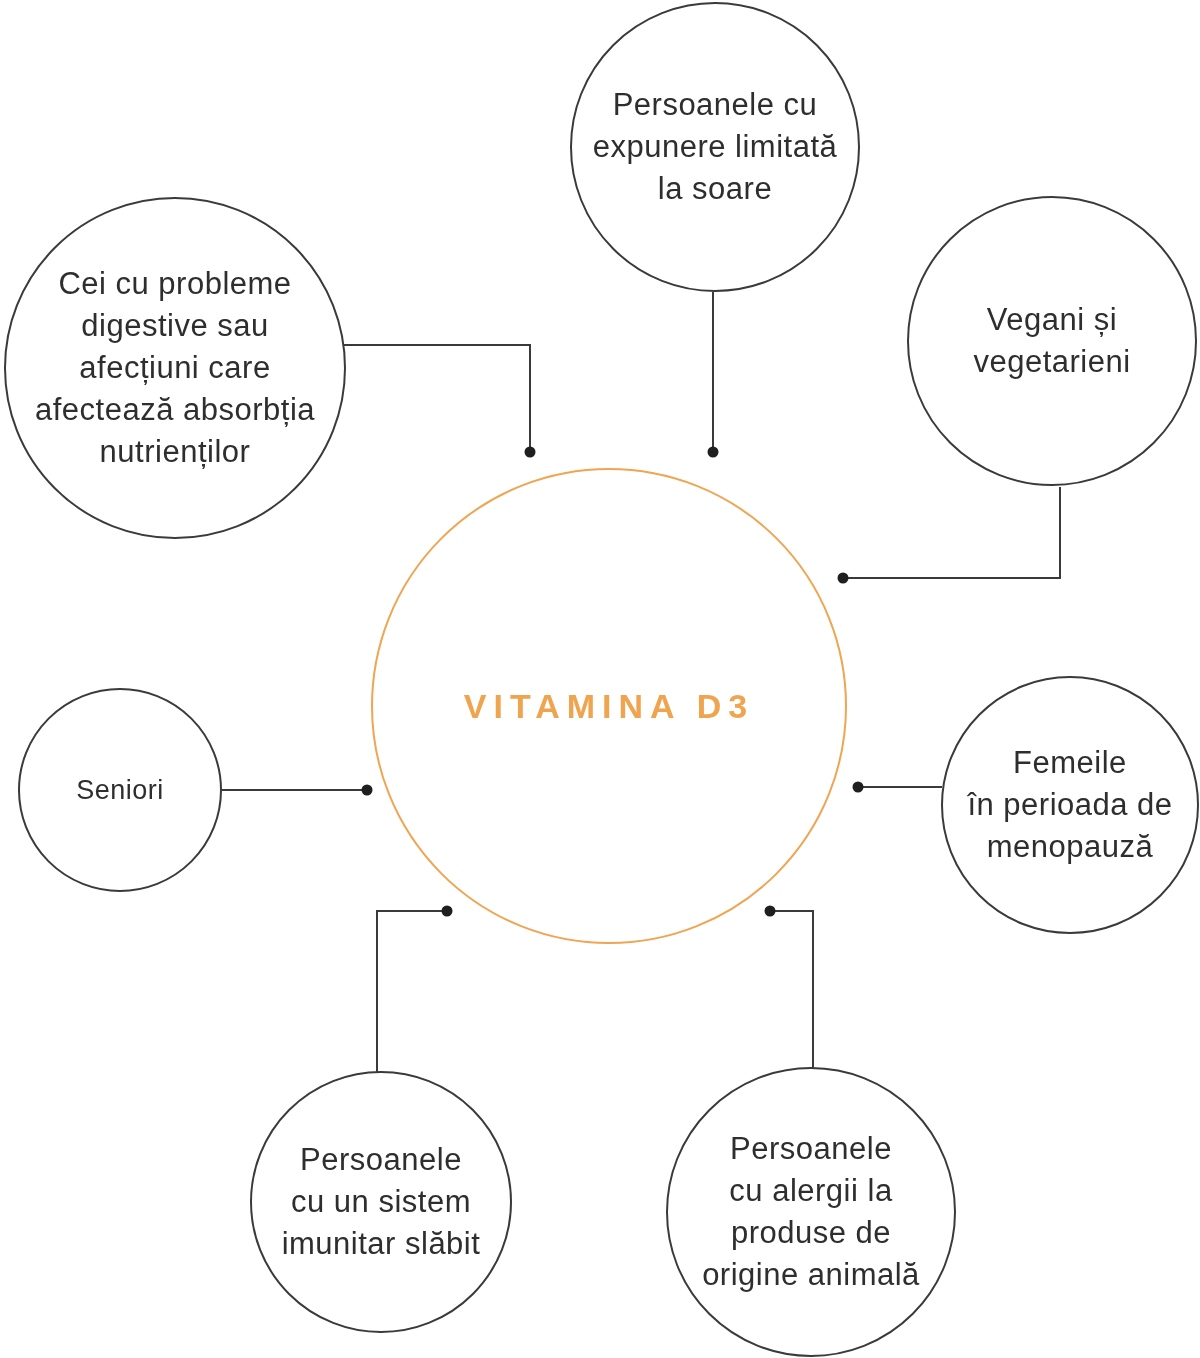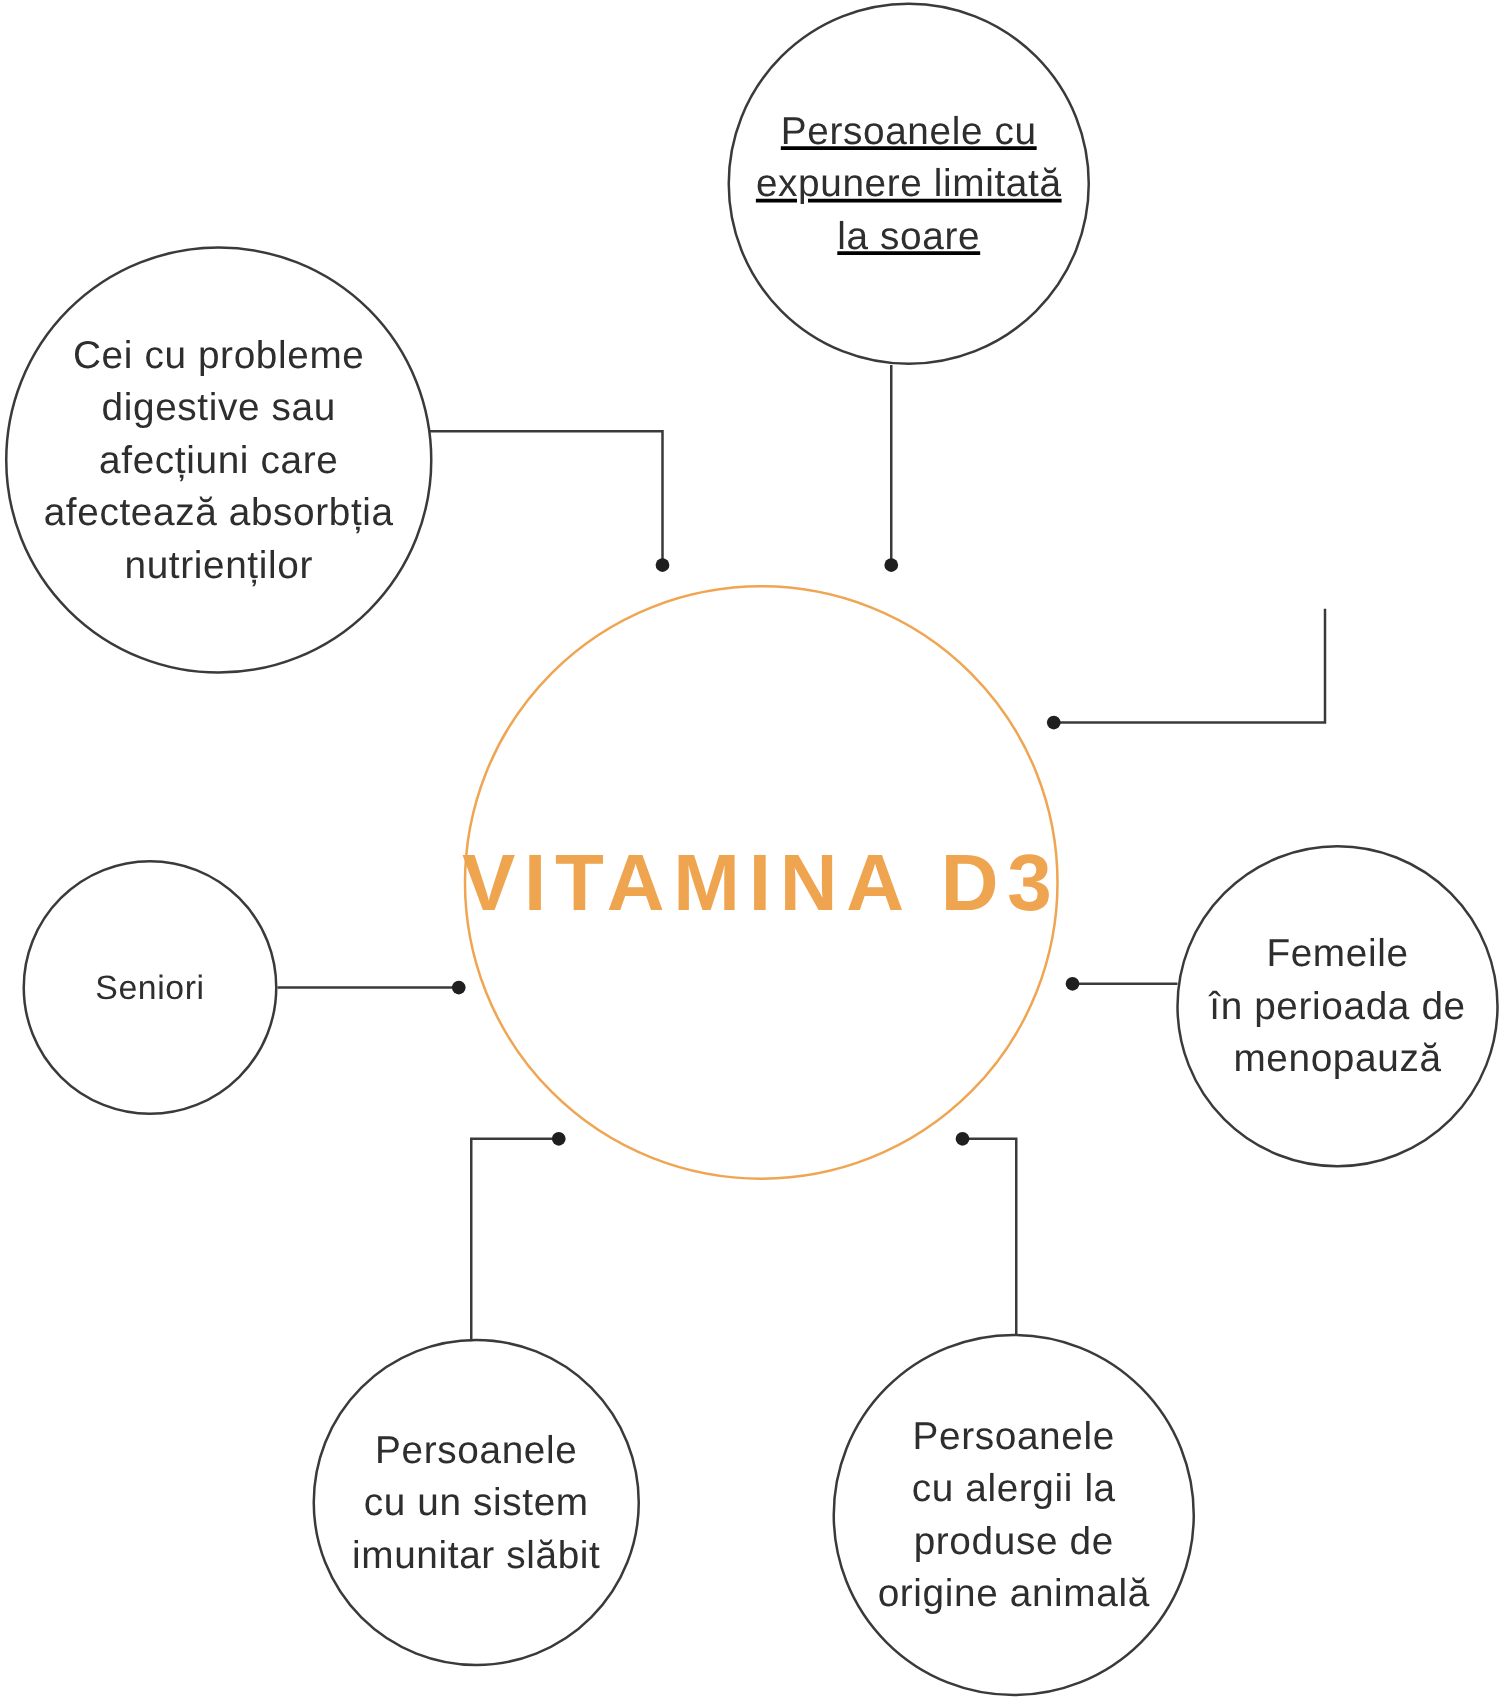--- a/index.html
+++ b/index.html
@@ -43,21 +43,21 @@
     padding: 0 8px;
   }
   .node.seniors .node-label {
     font-size: 27px;
   }
   .node.center-node {
     border: 2px solid #efa552;
   }
   .center-title {
     color: #efa44f;
-    font-size: 64px;
+    font-size: 34px;
     font-weight: 700;
     letter-spacing: 7px;
     white-space: nowrap;
   }
 </style>
 </head>
 <body>
 
 <div class="canvas">
 
@@ -82,34 +82,38 @@
     <circle cx="447" cy="911" r="5.5" fill="#1f1f1f"></circle>
 
     <polyline points="813,1068 813,911 770,911" fill="none" stroke="#3a3a3a" stroke-width="2"></polyline>
     <circle cx="770" cy="911" r="5.5" fill="#1f1f1f"></circle>
   </svg>
 
   <div class="node center-node" style="left:371px; top:468px; width:476px; height:476px;">
     <span class="center-title">VITAMINA D3</span>
   </div>
 
-  <div class="node" style="left:582px; top:2px; width:290px; height:290px;text-decoration:underline;">
+  <div class="node" style="left:570px; top:2px; width:290px; height:290px;">
     <span class="node-label">Persoanele cu
 expunere limitată
 la soare</span>
   </div>
 
   <div class="node" style="left:4px; top:197px; width:342px; height:342px;">
     <span class="node-label">Cei cu probleme
 digestive sau
 afecțiuni care
 afectează absorbția
 nutrienților</span>
   </div>
 
+  <div class="node" style="left:907px; top:196px; width:290px; height:290px;">
+    <span class="node-label">Vegani și
+vegetarieni</span>
+  </div>
 
   <div class="node seniors" style="left:18px; top:688px; width:204px; height:204px;">
     <span class="node-label">Seniori</span>
   </div>
 
   <div class="node" style="left:941px; top:676px; width:258px; height:258px;">
     <span class="node-label">Femeile
 în perioada de
 menopauză</span>
   </div>

